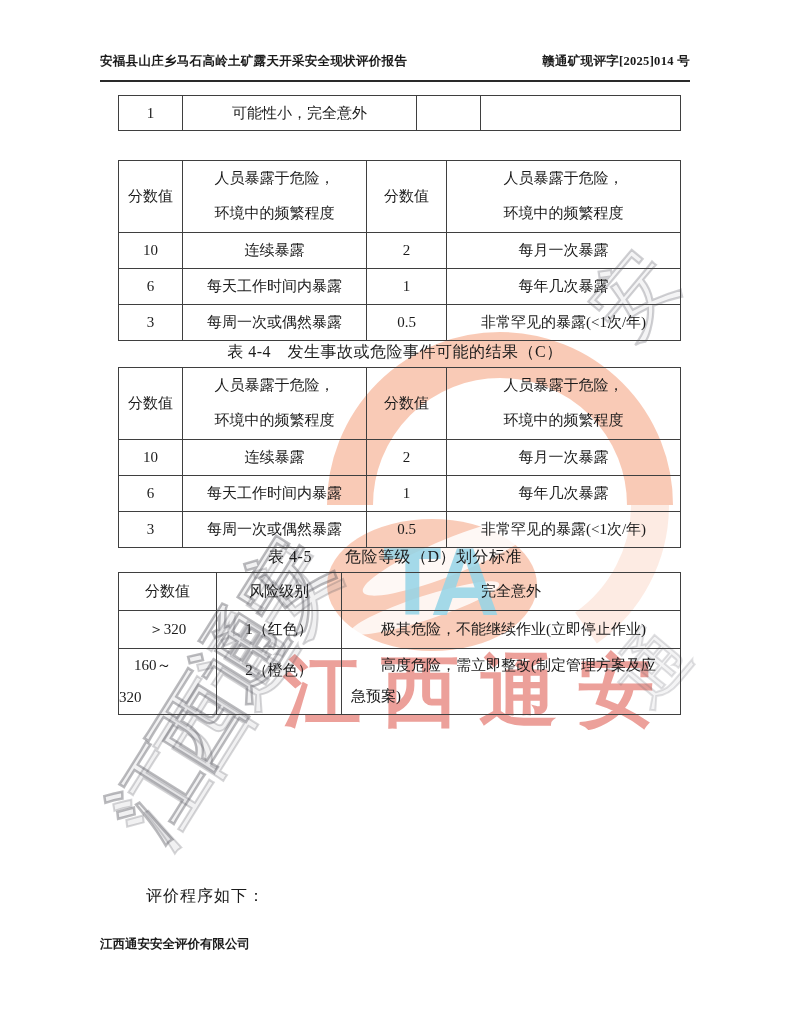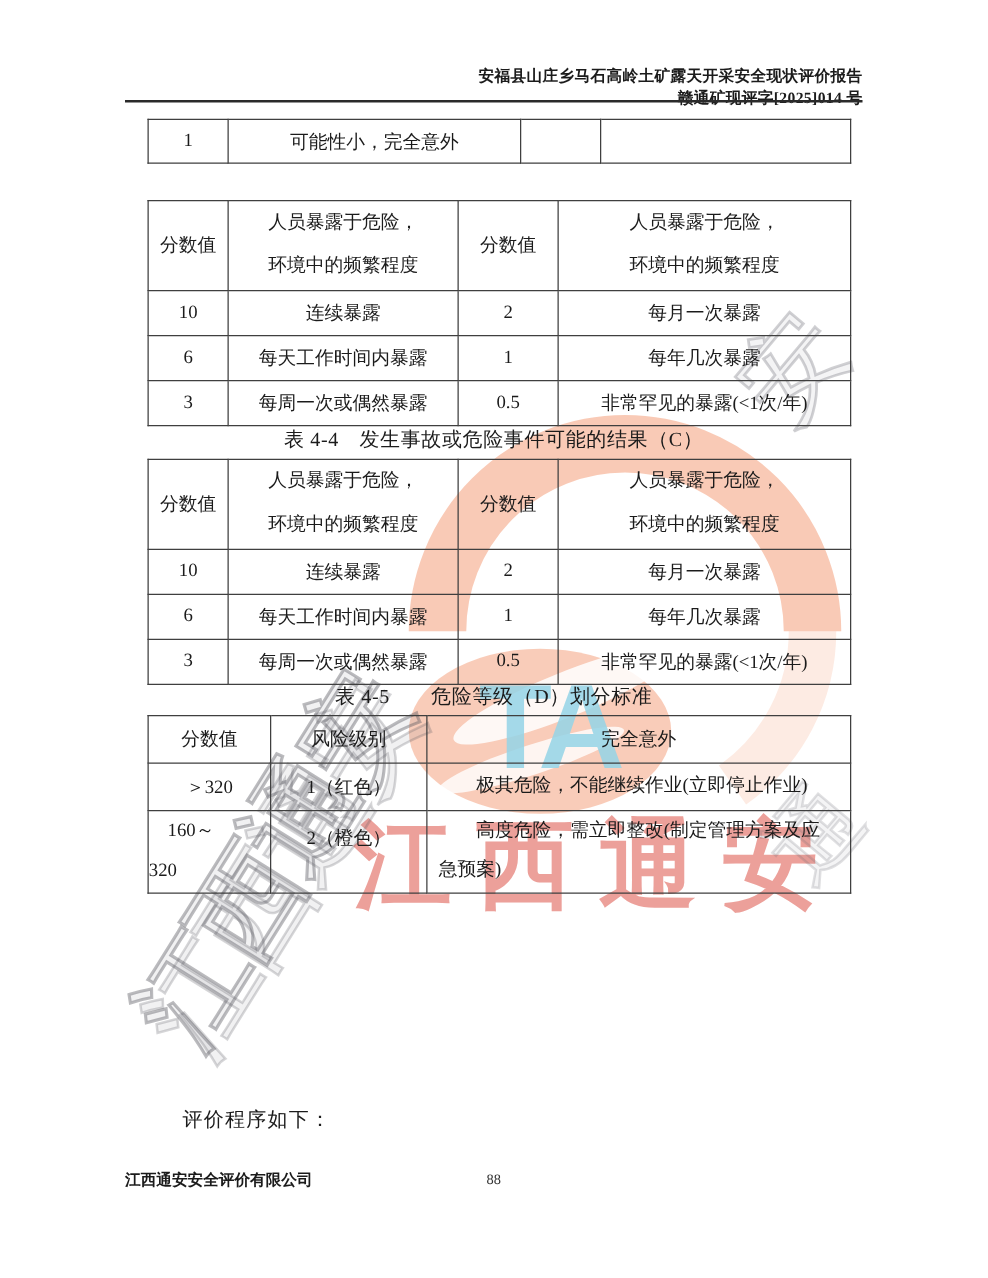--- a/index.html
+++ b/index.html
@@ -30,21 +30,21 @@
   .wm-diag-a{left:95px;top:806px;}
   .wm-diag-b{left:104px;top:814px;-webkit-text-stroke:2px rgba(85,85,92,0.24);}
   .wm-diag-char{
     position:absolute;font-size:82px;line-height:1;color:rgba(120,120,125,0.08);
     -webkit-text-stroke:2.2px rgba(100,100,108,0.30);
     transform:rotate(-50deg);transform-origin:0 0;
   }
   .wm-diag-char.rightmid{left:602px;top:672px;font-size:72px;-webkit-text-stroke:2px rgba(100,100,108,0.20);}
   .wm-diag-char.topright{left:577px;top:300px;}
   
-  .layer{position:absolute;z-index:1;flex-direction:column;}
+  .layer{position:absolute;z-index:1;}
   .doc-header{
     left:100px;top:53px;width:590px;display:flex;justify-content:space-between;align-items:flex-end;
     font-size:12.5px;font-weight:700;letter-spacing:0.3px;
   }
   .header-rule{left:100px;top:80px;width:590px;height:0;border-top:2px solid #2a2a2a;}
   table{border-collapse:collapse;table-layout:fixed;background:transparent;}
   table.grid{border:1.5px solid #3f3f3f;}
   .grid td{border:1px solid #3f3f3f;text-align:center;vertical-align:middle;
     font-size:15px;padding:0;overflow:hidden;}
   .tbl{position:absolute;z-index:1;left:118px;width:562px;}
@@ -210,16 +210,15 @@
 320</td>
       <td style="vertical-align:top;padding-top:12px">2（橙色）</td>
       <td class="desc indent">高度危险，需立即整改(制定管理方案及应
 急预案)</td>
     </tr>
   </tbody>
     </table>
 
   <div class="layer body-par">评价程序如下：</div>
 
-  <div class="layer footer-page">88</div>
   <div class="layer footer-company">江西通安安全评价有限公司</div>
 
 </div>
 
 </body></html>

